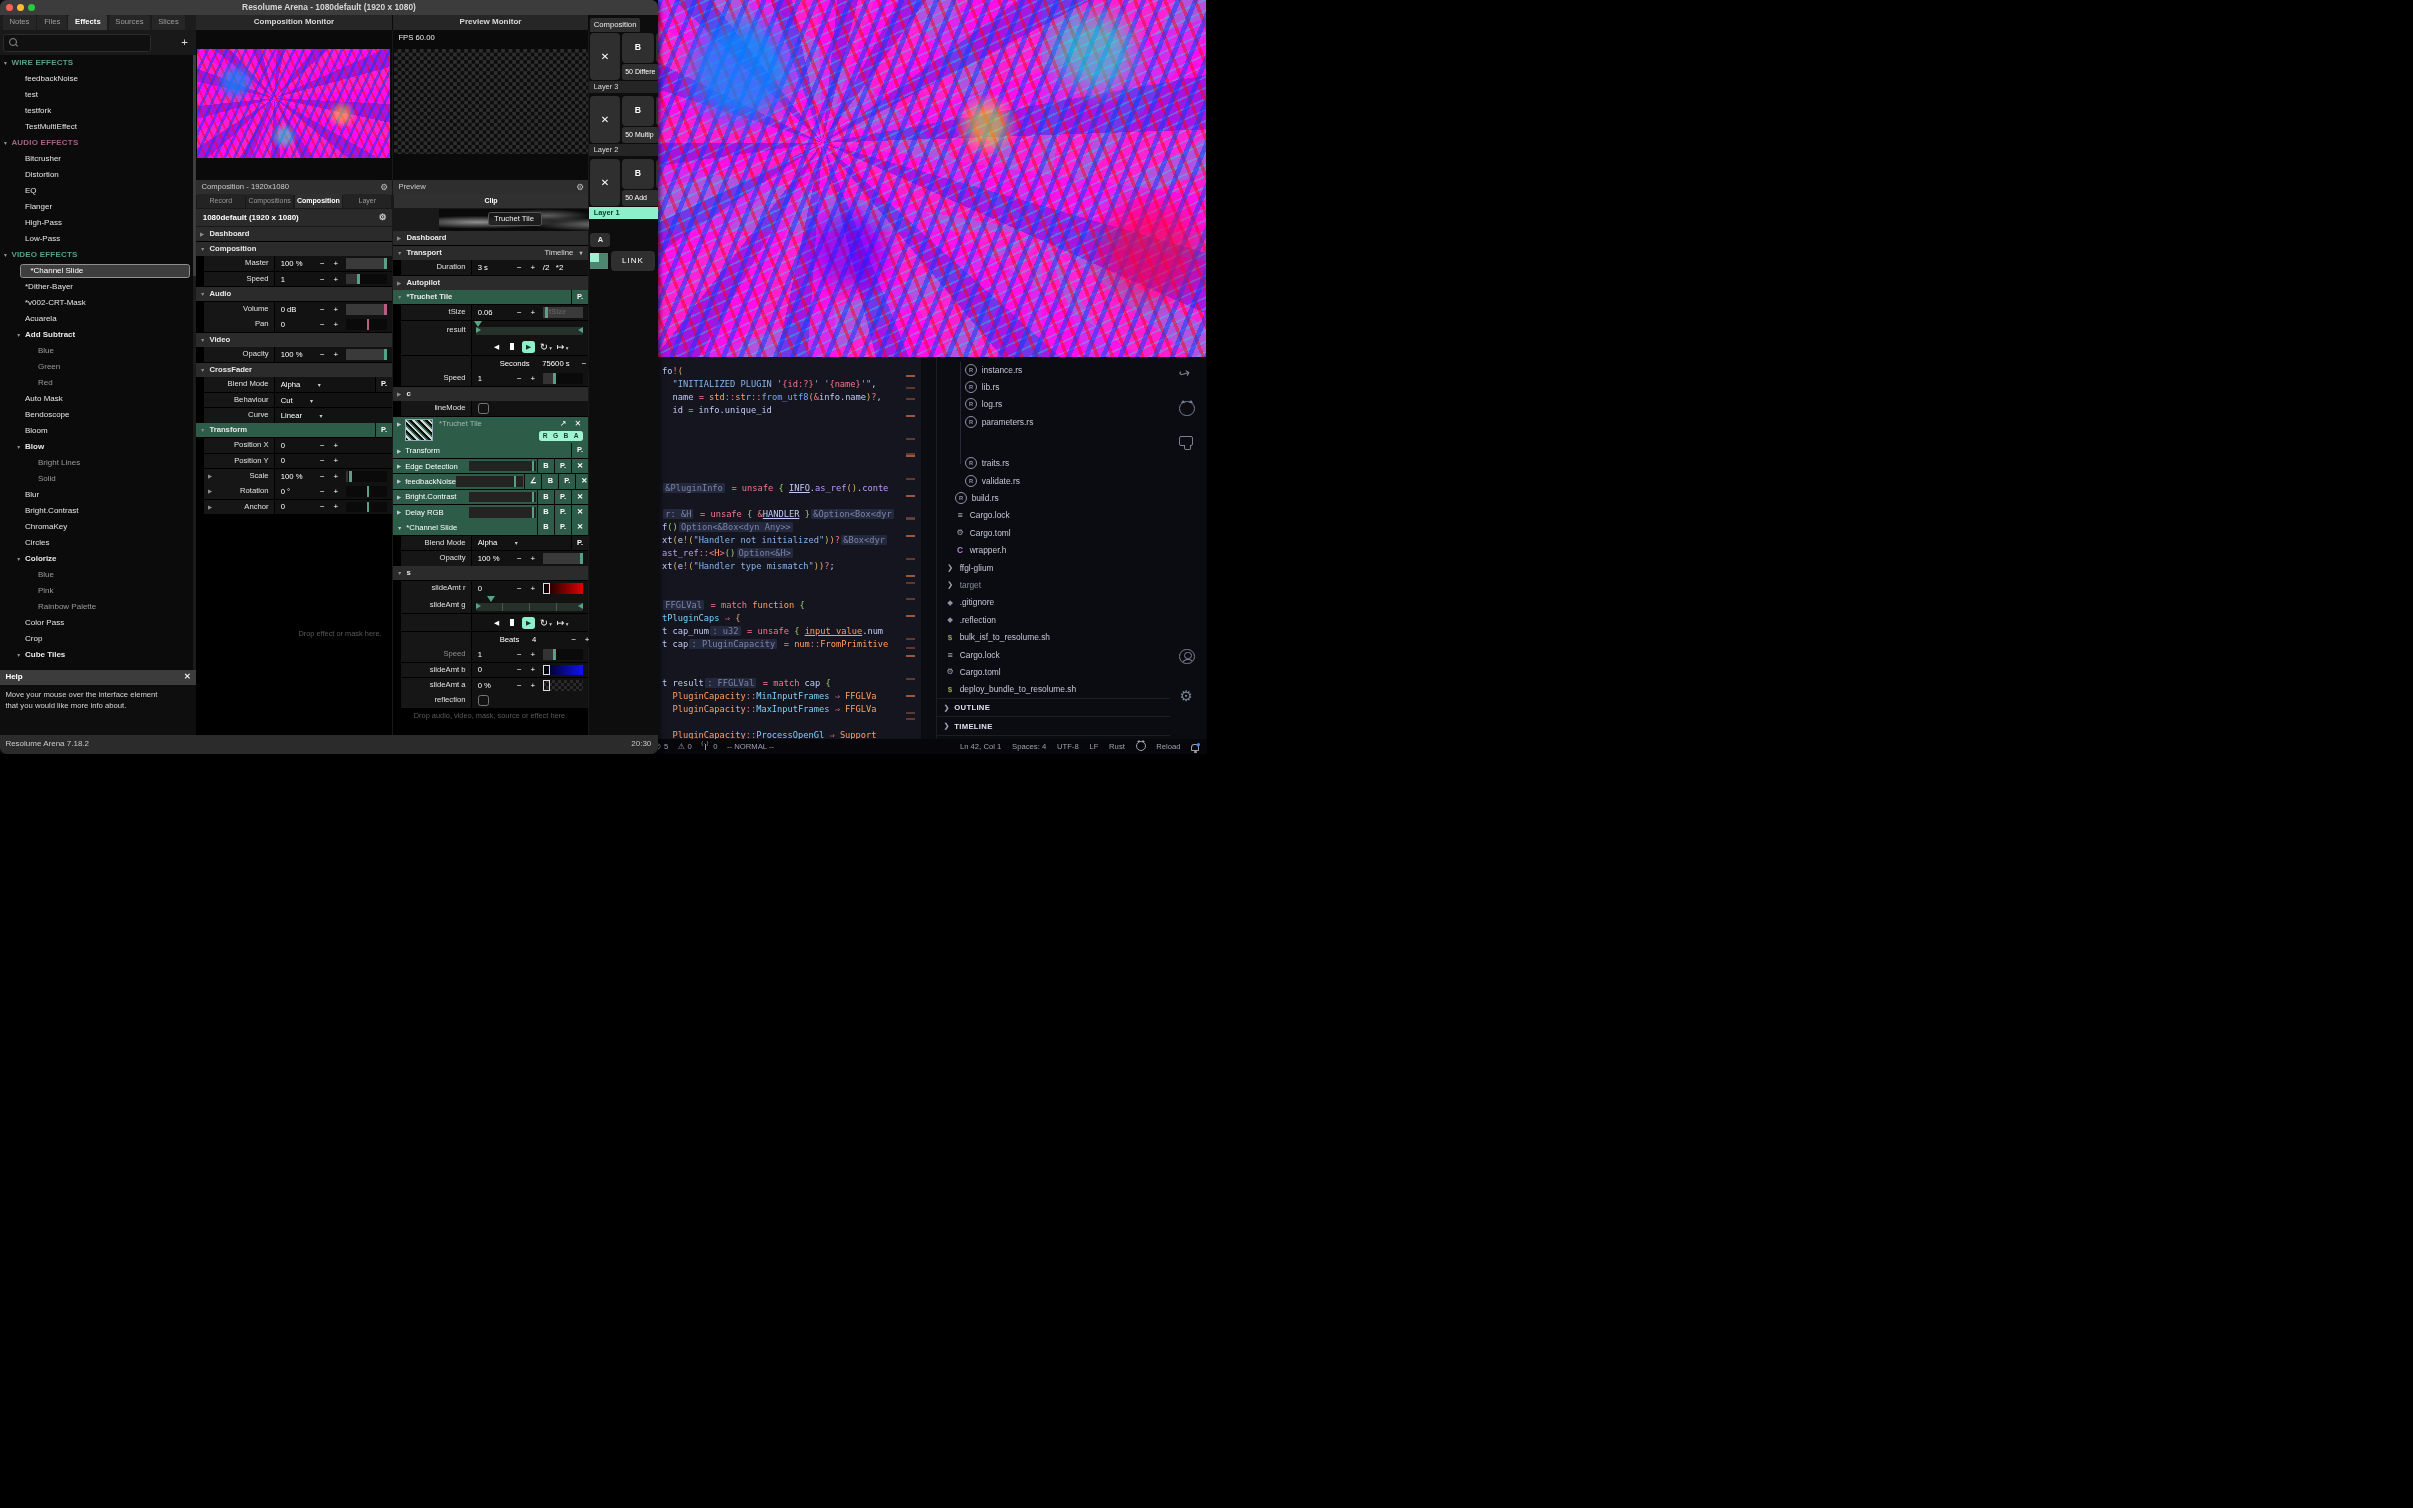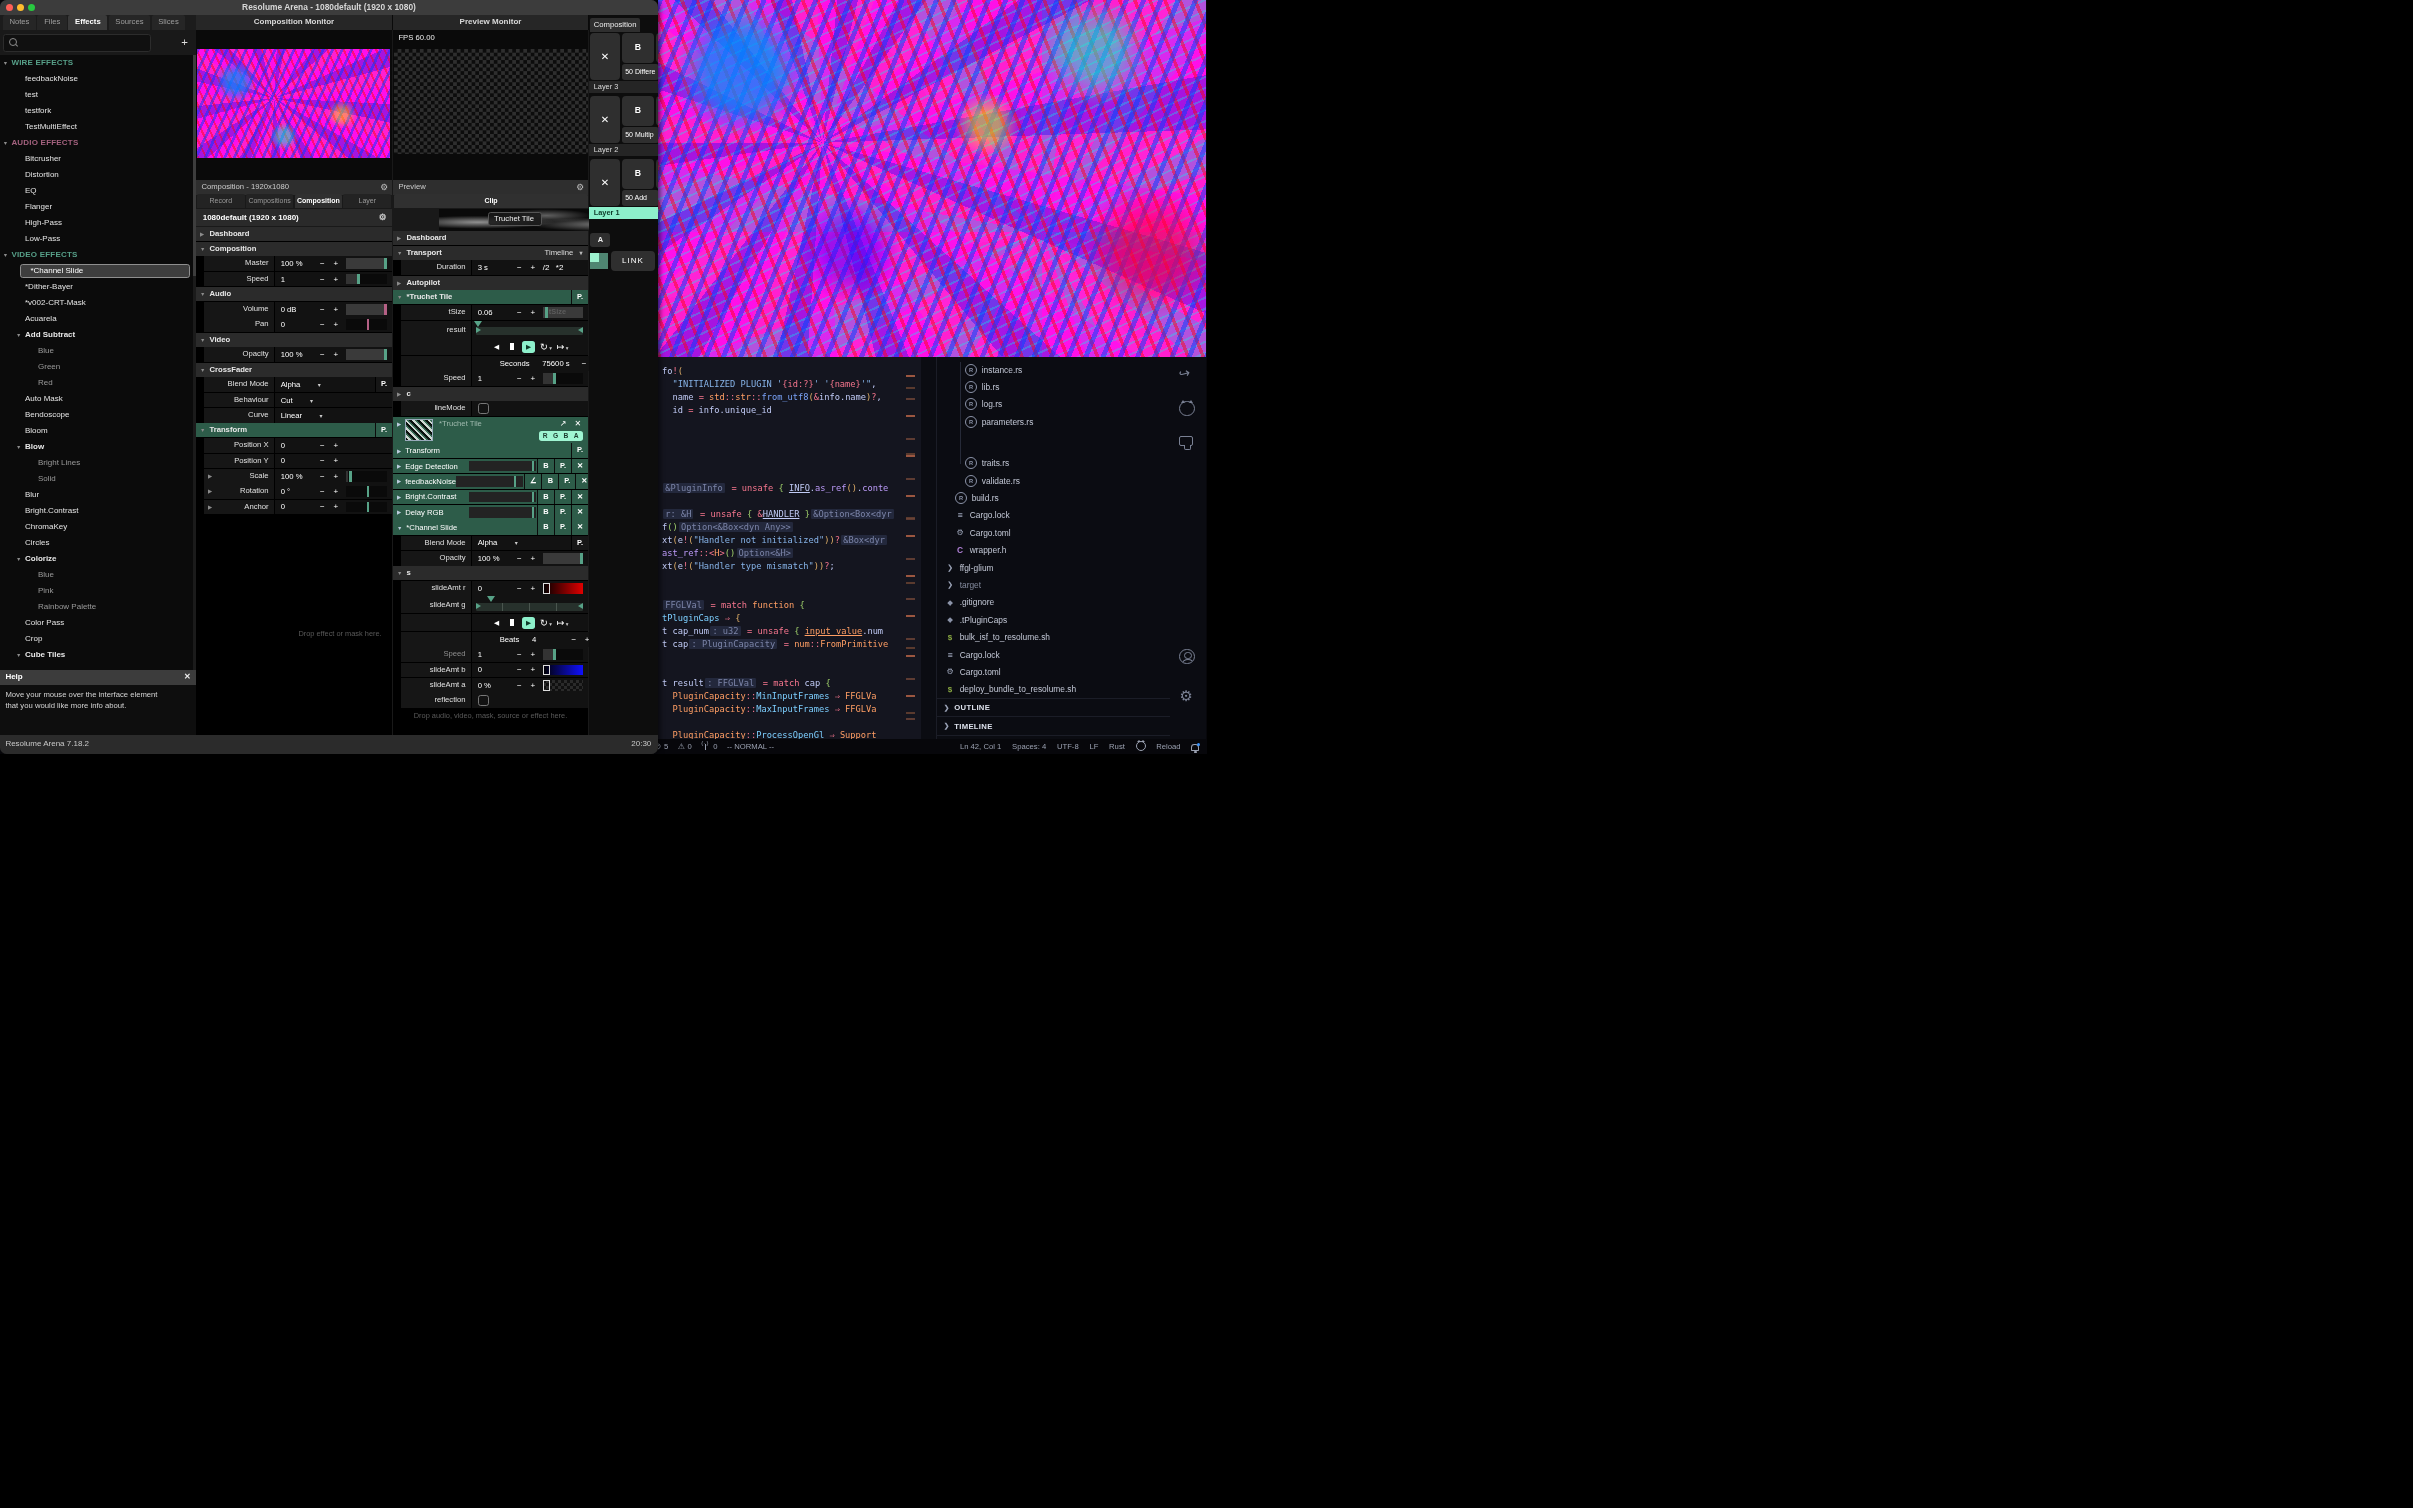--- a/index.html
+++ b/index.html
@@ -307,21 +307,21 @@
           <div class="frow dim" style="padding-left: 8px;">
             <span class="ficon ic-dir">❯</span>
             <span class="flabel">target</span>
           </div>
           <div class="frow" style="padding-left: 8px;">
             <span class="ficon ic-git">◆</span>
             <span class="flabel">.gitignore</span>
           </div>
           <div class="frow" style="padding-left: 8px;">
             <span class="ficon ic-git">◆</span>
-            <span class="flabel">.tPluginCaps</span>
+            <span class="flabel">.reflection</span>
           </div>
           <div class="frow" style="padding-left: 8px;">
             <span class="ficon ic-sh">$</span>
             <span class="flabel">bulk_isf_to_resolume.sh</span>
           </div>
           <div class="frow" style="padding-left: 8px;">
             <span class="ficon ic-lock">≡</span>
             <span class="flabel">Cargo.lock</span>
           </div>
           <div class="frow" style="padding-left: 8px;">

